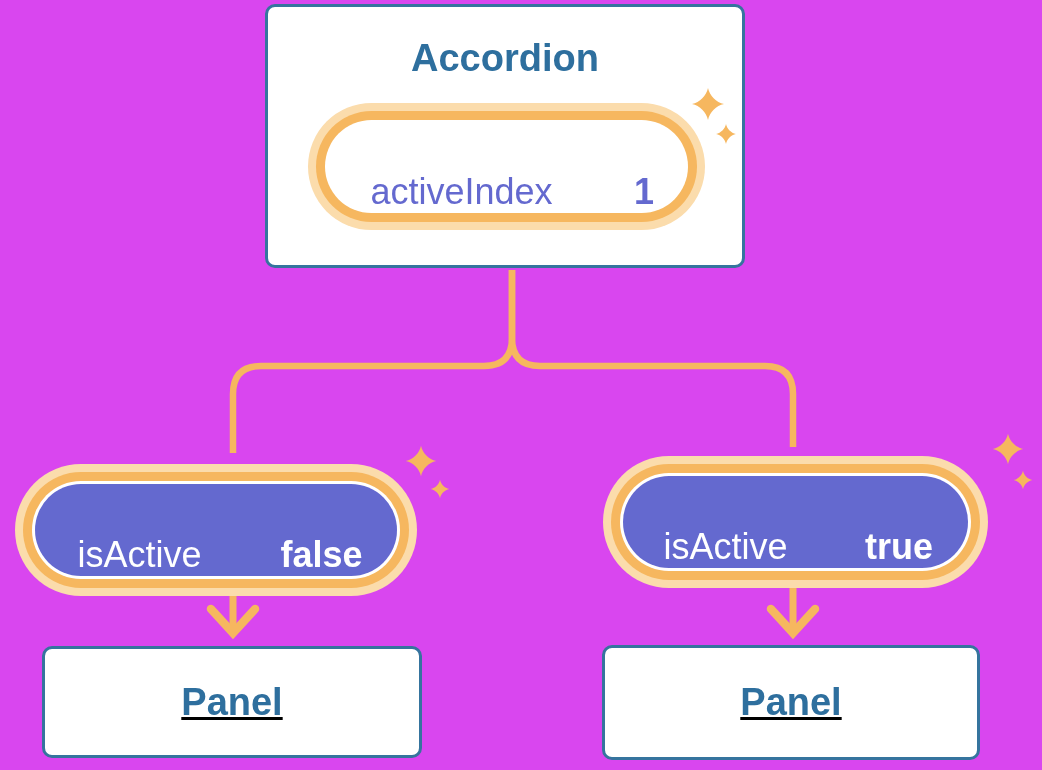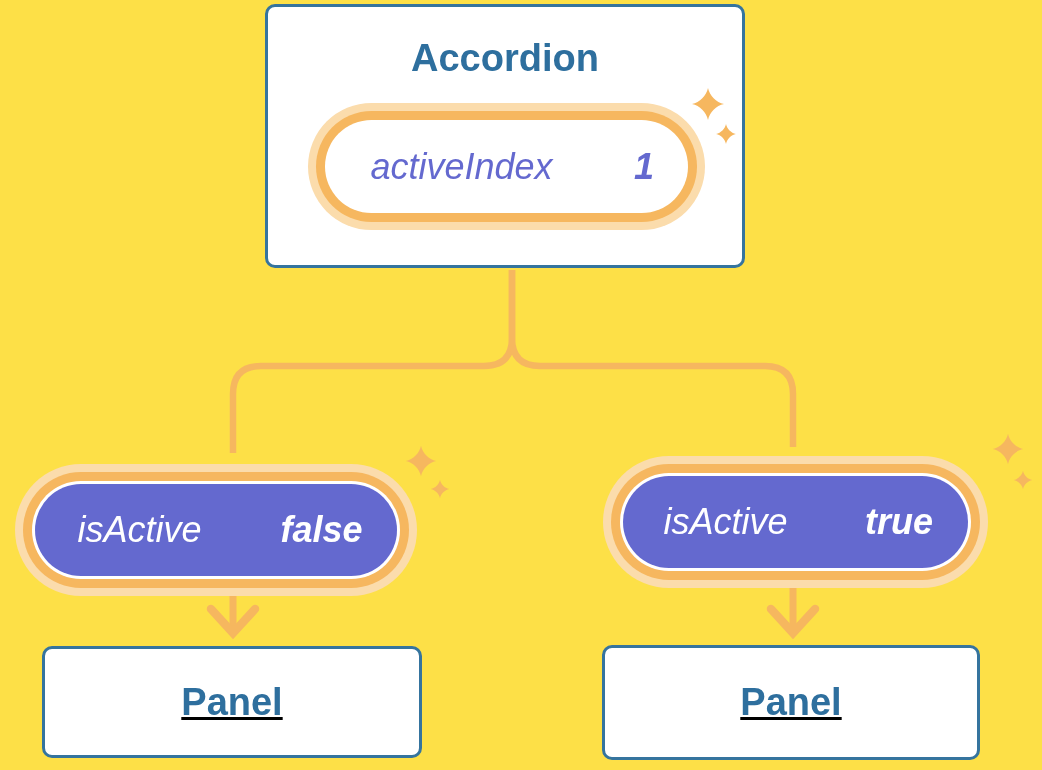--- a/index.html
+++ b/index.html
@@ -1,19 +1,19 @@
 <!DOCTYPE html>
 <html><head>
 <meta charset="utf-8">
 <style>
   html,body{margin:0;padding:0;}
   .canvas{
     position:relative;
     width:1042px;height:770px;
-    background:#fde047;
+    background:#d946ef;
     font-family:"Liberation Sans", sans-serif;
     overflow:hidden;
   }
   svg.overlay{position:absolute;left:0;top:0;width:1042px;height:770px;pointer-events:none;}
 
   
   .box{
     position:absolute;
     background:#ffffff;
     border:3px solid #35749E;
@@ -28,23 +28,22 @@
   }
   .box-panel{display:flex;align-items:center;justify-content:center;text-decoration:underline;}
   .panel-left{left:42px;top:646px;width:380px;height:112px;}
   .panel-right{left:602px;top:645px;width:378px;height:115px;}
   .panel-label{font-size:38px;font-weight:600;color:#2E6F9E;}
 
   
   .pill{
     position:absolute;
     border-radius:999px;
-    display:flex;align-items:center;
+    display:flex;align-items:flex-end;
     box-sizing:border-box;
-    font-style:italic;
   }
   .pill-state{
     left:325px;top:120px;width:363px;height:93px;
     background:#ffffff;
     box-shadow:0 0 0 9px #F6B75F, 0 0 0 17px #FBDCAC;
   }
   .pill-state .cell{color:#6469CF;}
   .pill-state .divider{background:#F6B75F;}
 
   .pill-prop{

